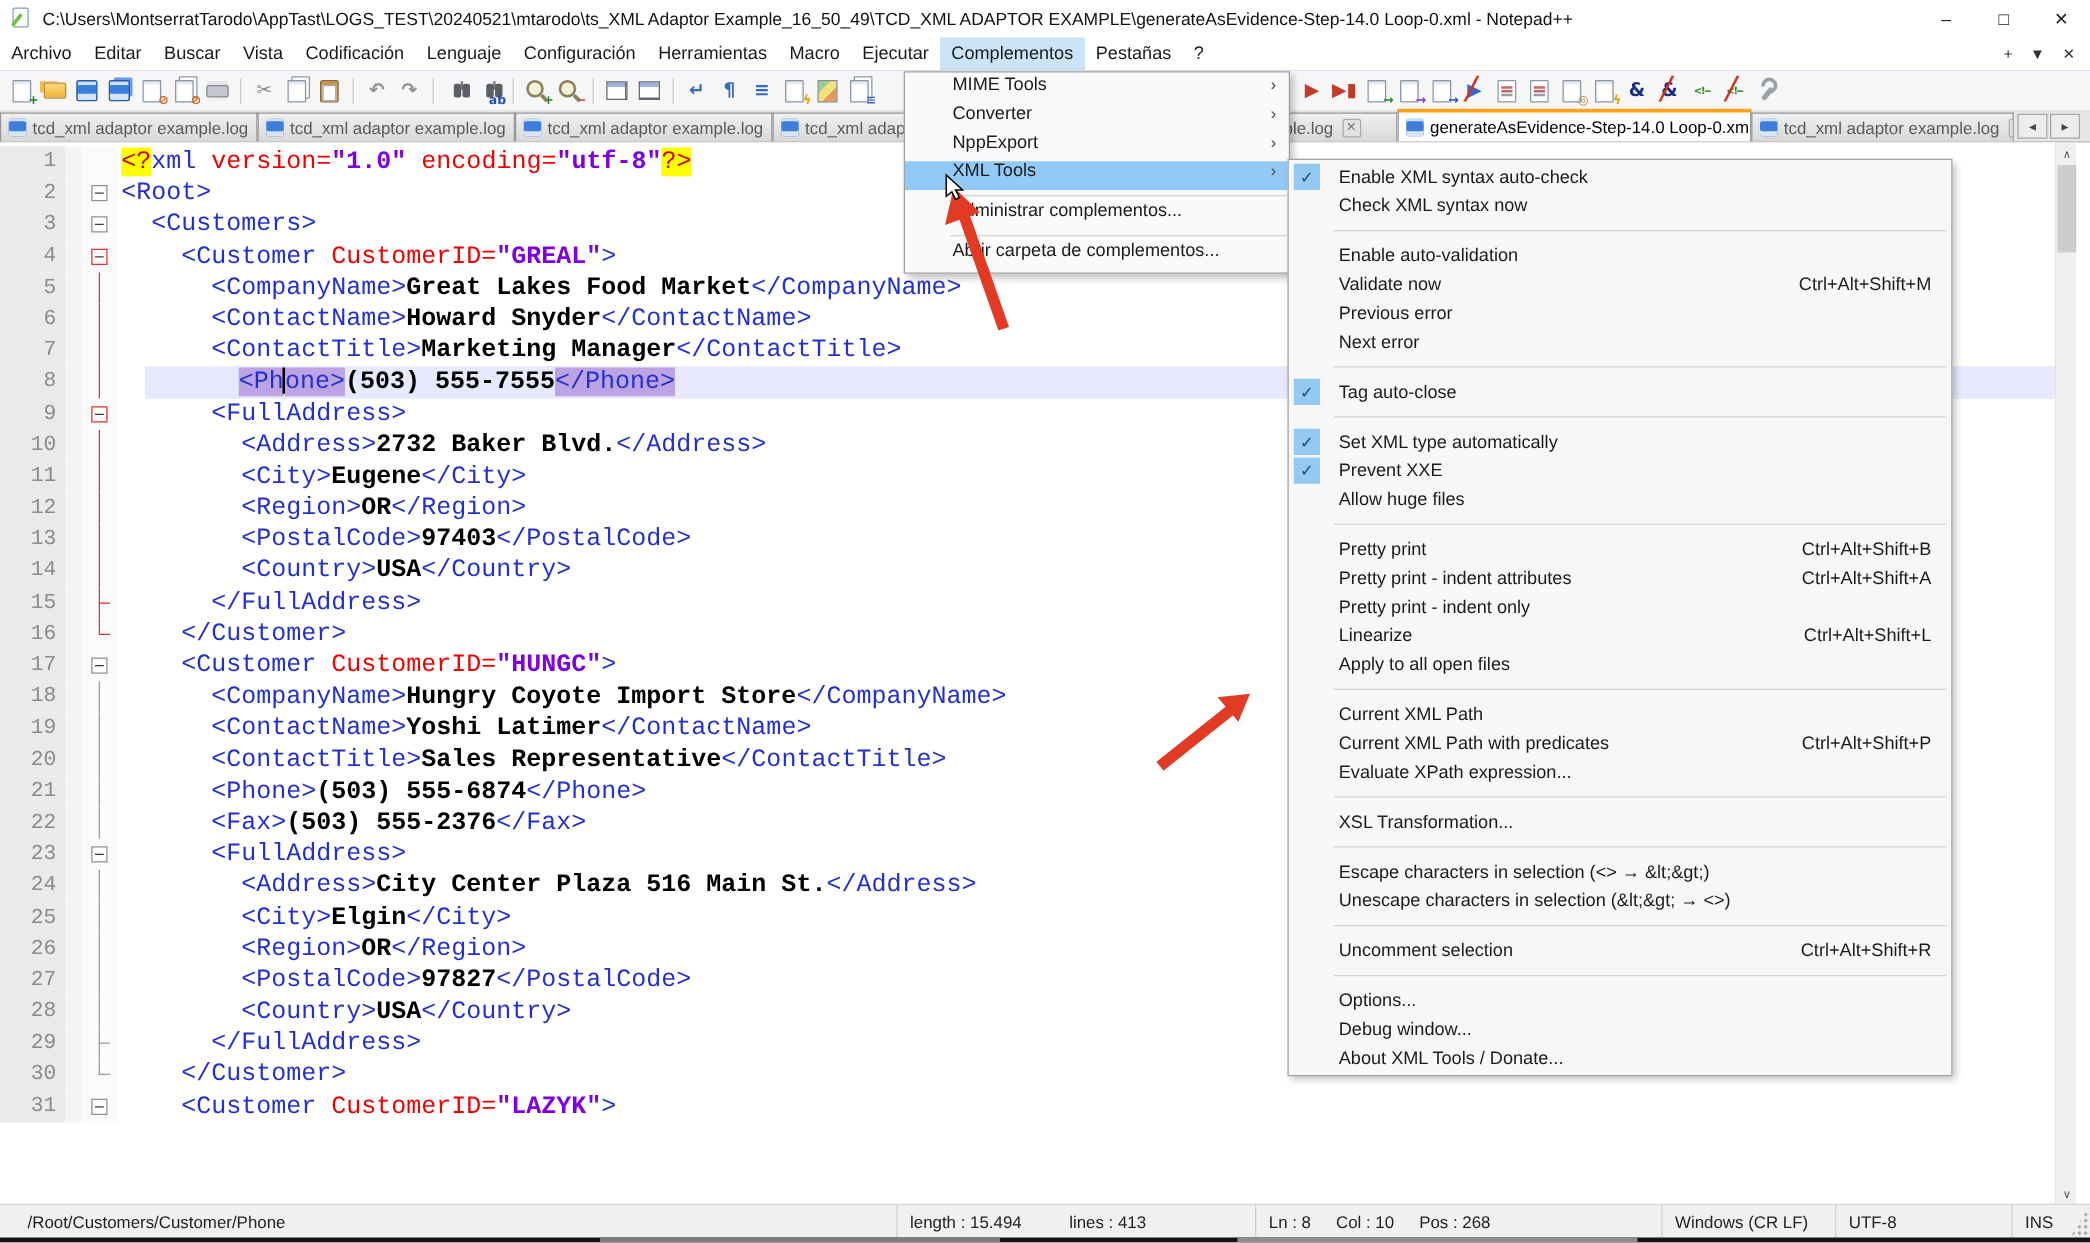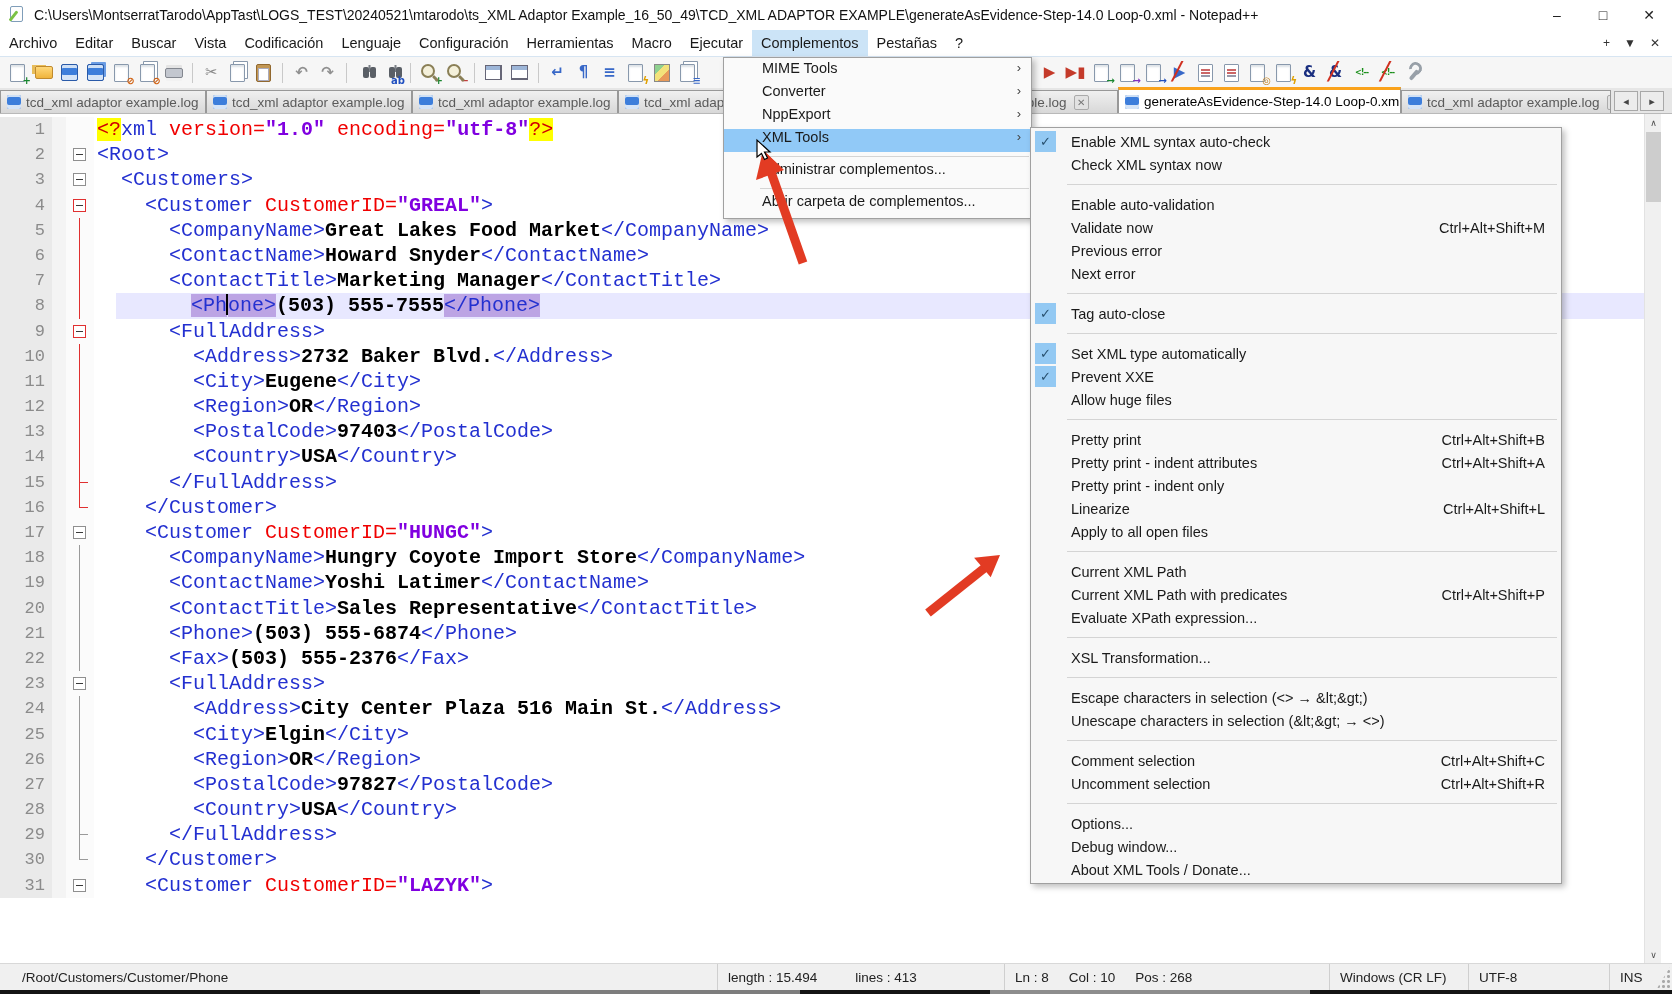--- a/index.html
+++ b/index.html
@@ -697,24 +697,20 @@
       </div>
       <div class="msep" style="margin: 8px 4px 8px 36px;"></div>
       <div class="smi">
         <span>Escape characters in selection (&lt;&gt; → &amp;lt;&amp;gt;)</span>
       </div>
       <div class="smi">
         <span>Unescape characters in selection (&amp;lt;&amp;gt; → &lt;&gt;)</span>
       </div>
       <div class="msep" style="margin: 8px 4px 8px 36px;"></div>
       <div class="smi">
-        <span>Comment selection</span>
-        <span class="sc">Ctrl+Alt+Shift+C</span>
-      </div>
-      <div class="smi">
         <span>Uncomment selection</span>
         <span class="sc">Ctrl+Alt+Shift+R</span>
       </div>
       <div class="msep" style="margin: 8px 4px 8px 36px;"></div>
       <div class="smi">
         <span>Options...</span>
       </div>
       <div class="smi">
         <span>Debug window...</span>
       </div>

